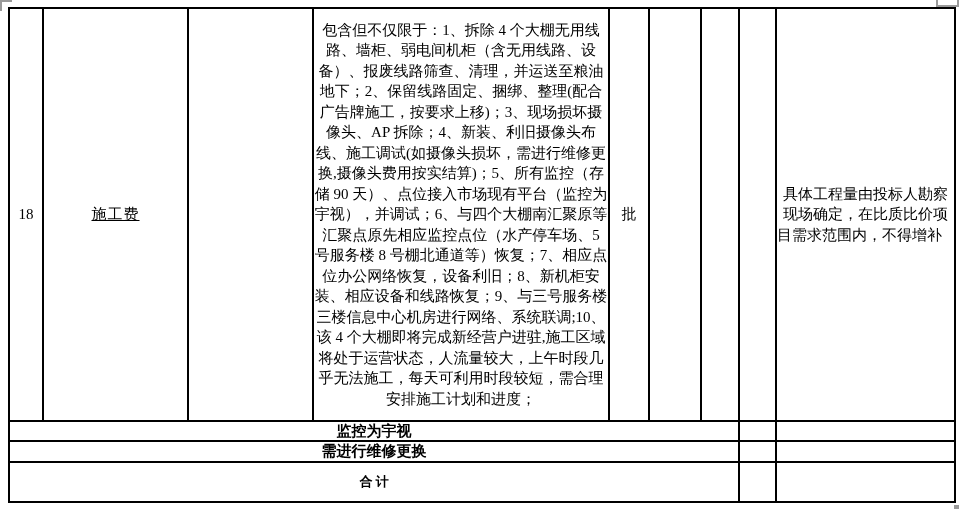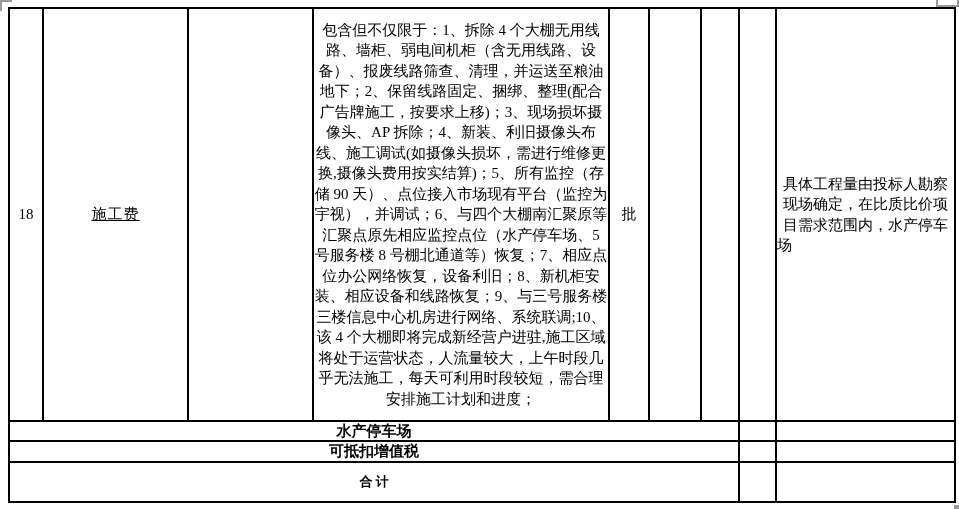--- a/index.html
+++ b/index.html
@@ -112,31 +112,31 @@
     <tbody>
         <tr class="row-item">
       <td class="cell-no">18</td>
       <td class="cell-name">施工费</td>
       <td></td>
       <td class="cell-desc">包含但不仅限于：1、拆除 4 个大棚无用线路、墙柜、弱电间机柜（含无用线路、设备）、报废线路筛查、清理，并运送至粮油地下；2、保留线路固定、捆绑、整理(配合广告牌施工，按要求上移)；3、现场损坏摄像头、AP 拆除；4、新装、利旧摄像头布线、施工调试(如摄像头损坏，需进行维修更换,摄像头费用按实结算)；5、所有监控（存储 90 天）、点位接入市场现有平台（监控为宇视），并调试；6、与四个大棚南汇聚原等汇聚点原先相应监控点位（水产停车场、5 号服务楼 8 号棚北通道等）恢复；7、相应点位办公网络恢复，设备利旧；8、新机柜安装、相应设备和线路恢复；9、与三号服务楼三楼信息中心机房进行网络、系统联调;10、该 4 个大棚即将完成新经营户进驻,施工区域将处于运营状态，人流量较大，上午时段几乎无法施工，每天可利用时段较短，需合理安排施工计划和进度；</td>
       <td class="cell-unit">批</td>
       <td></td>
       <td></td>
       <td></td>
-      <td class="cell-remark">具体工程量由投标人勘察现场确定，在比质比价项目需求范围内，水产停车场</td>
+      <td class="cell-remark">具体工程量由投标人勘察现场确定，在比质比价项目需求范围内，不得增补</td>
     </tr>
 
     <tr class="row-sum">
-      <td colspan="7">水产停车场</td>
+      <td colspan="7">监控为宇视</td>
       <td></td>
       <td></td>
     </tr>
 
     <tr class="row-sum2">
-      <td colspan="7">可抵扣增值税</td>
+      <td colspan="7">需进行维修更换</td>
       <td></td>
       <td></td>
     </tr>
 
     <tr class="row-total">
       <td colspan="7">合 计</td>
       <td></td>
       <td></td>
     </tr>
   </tbody>

